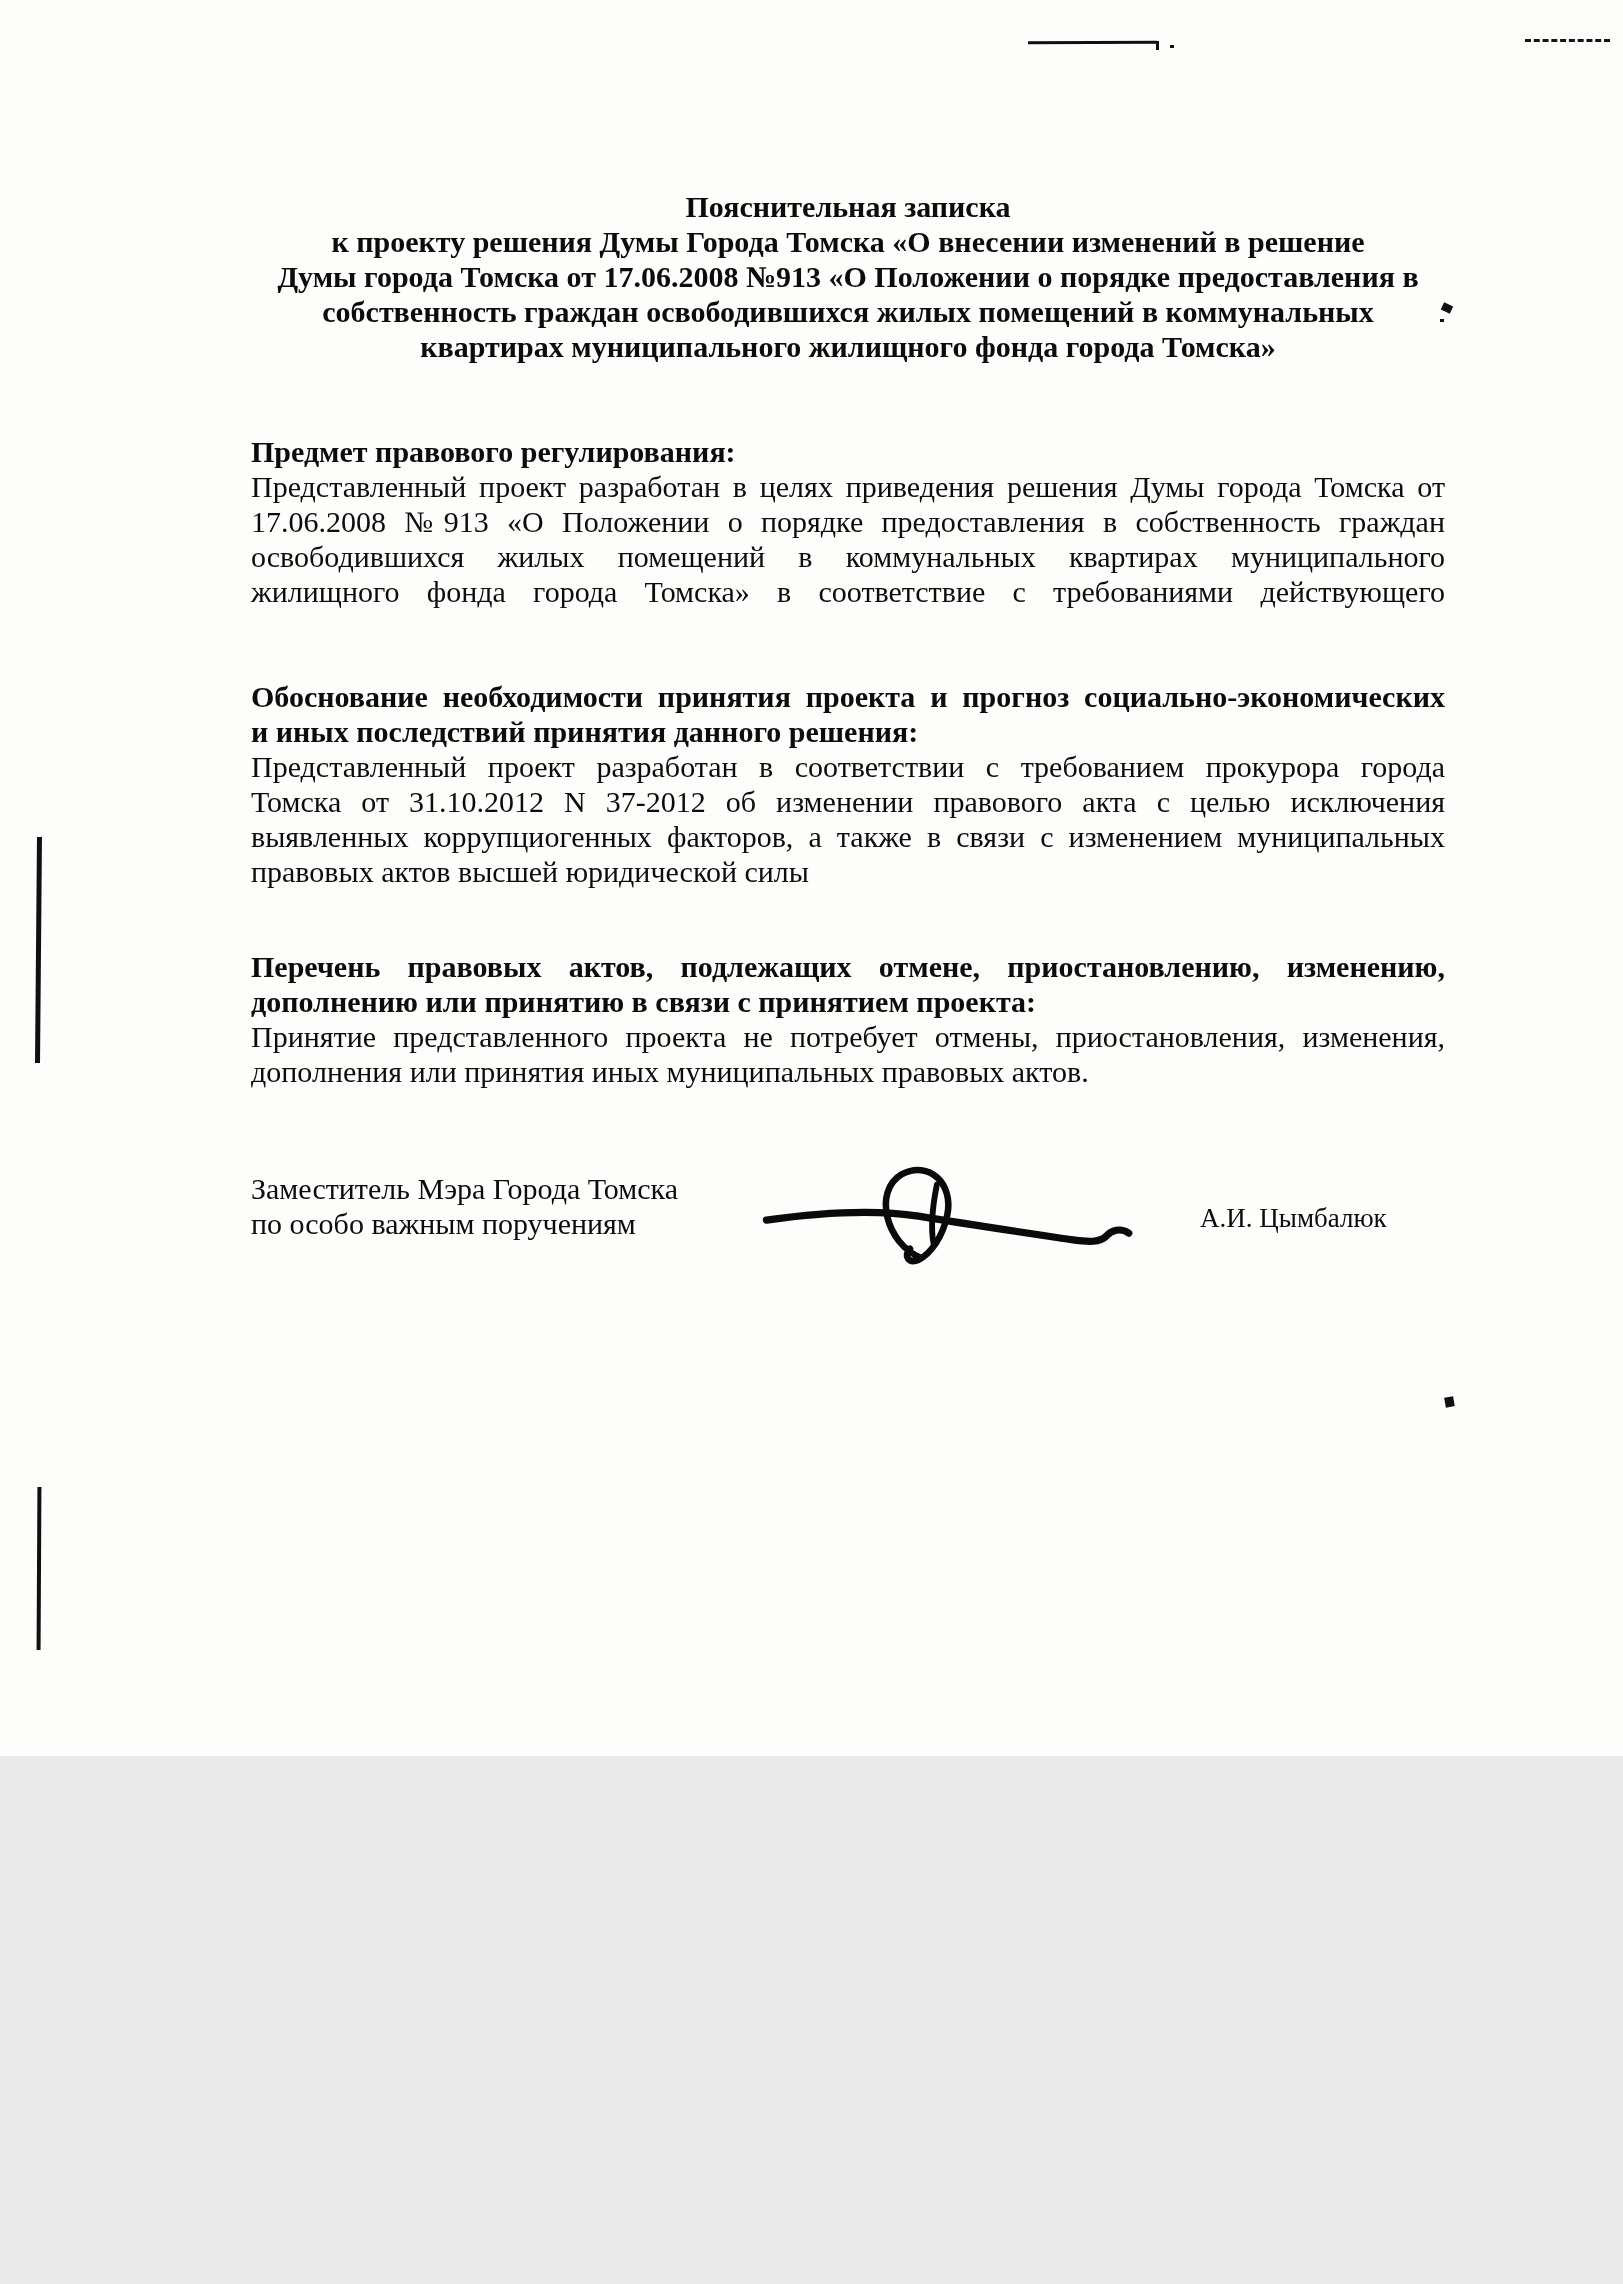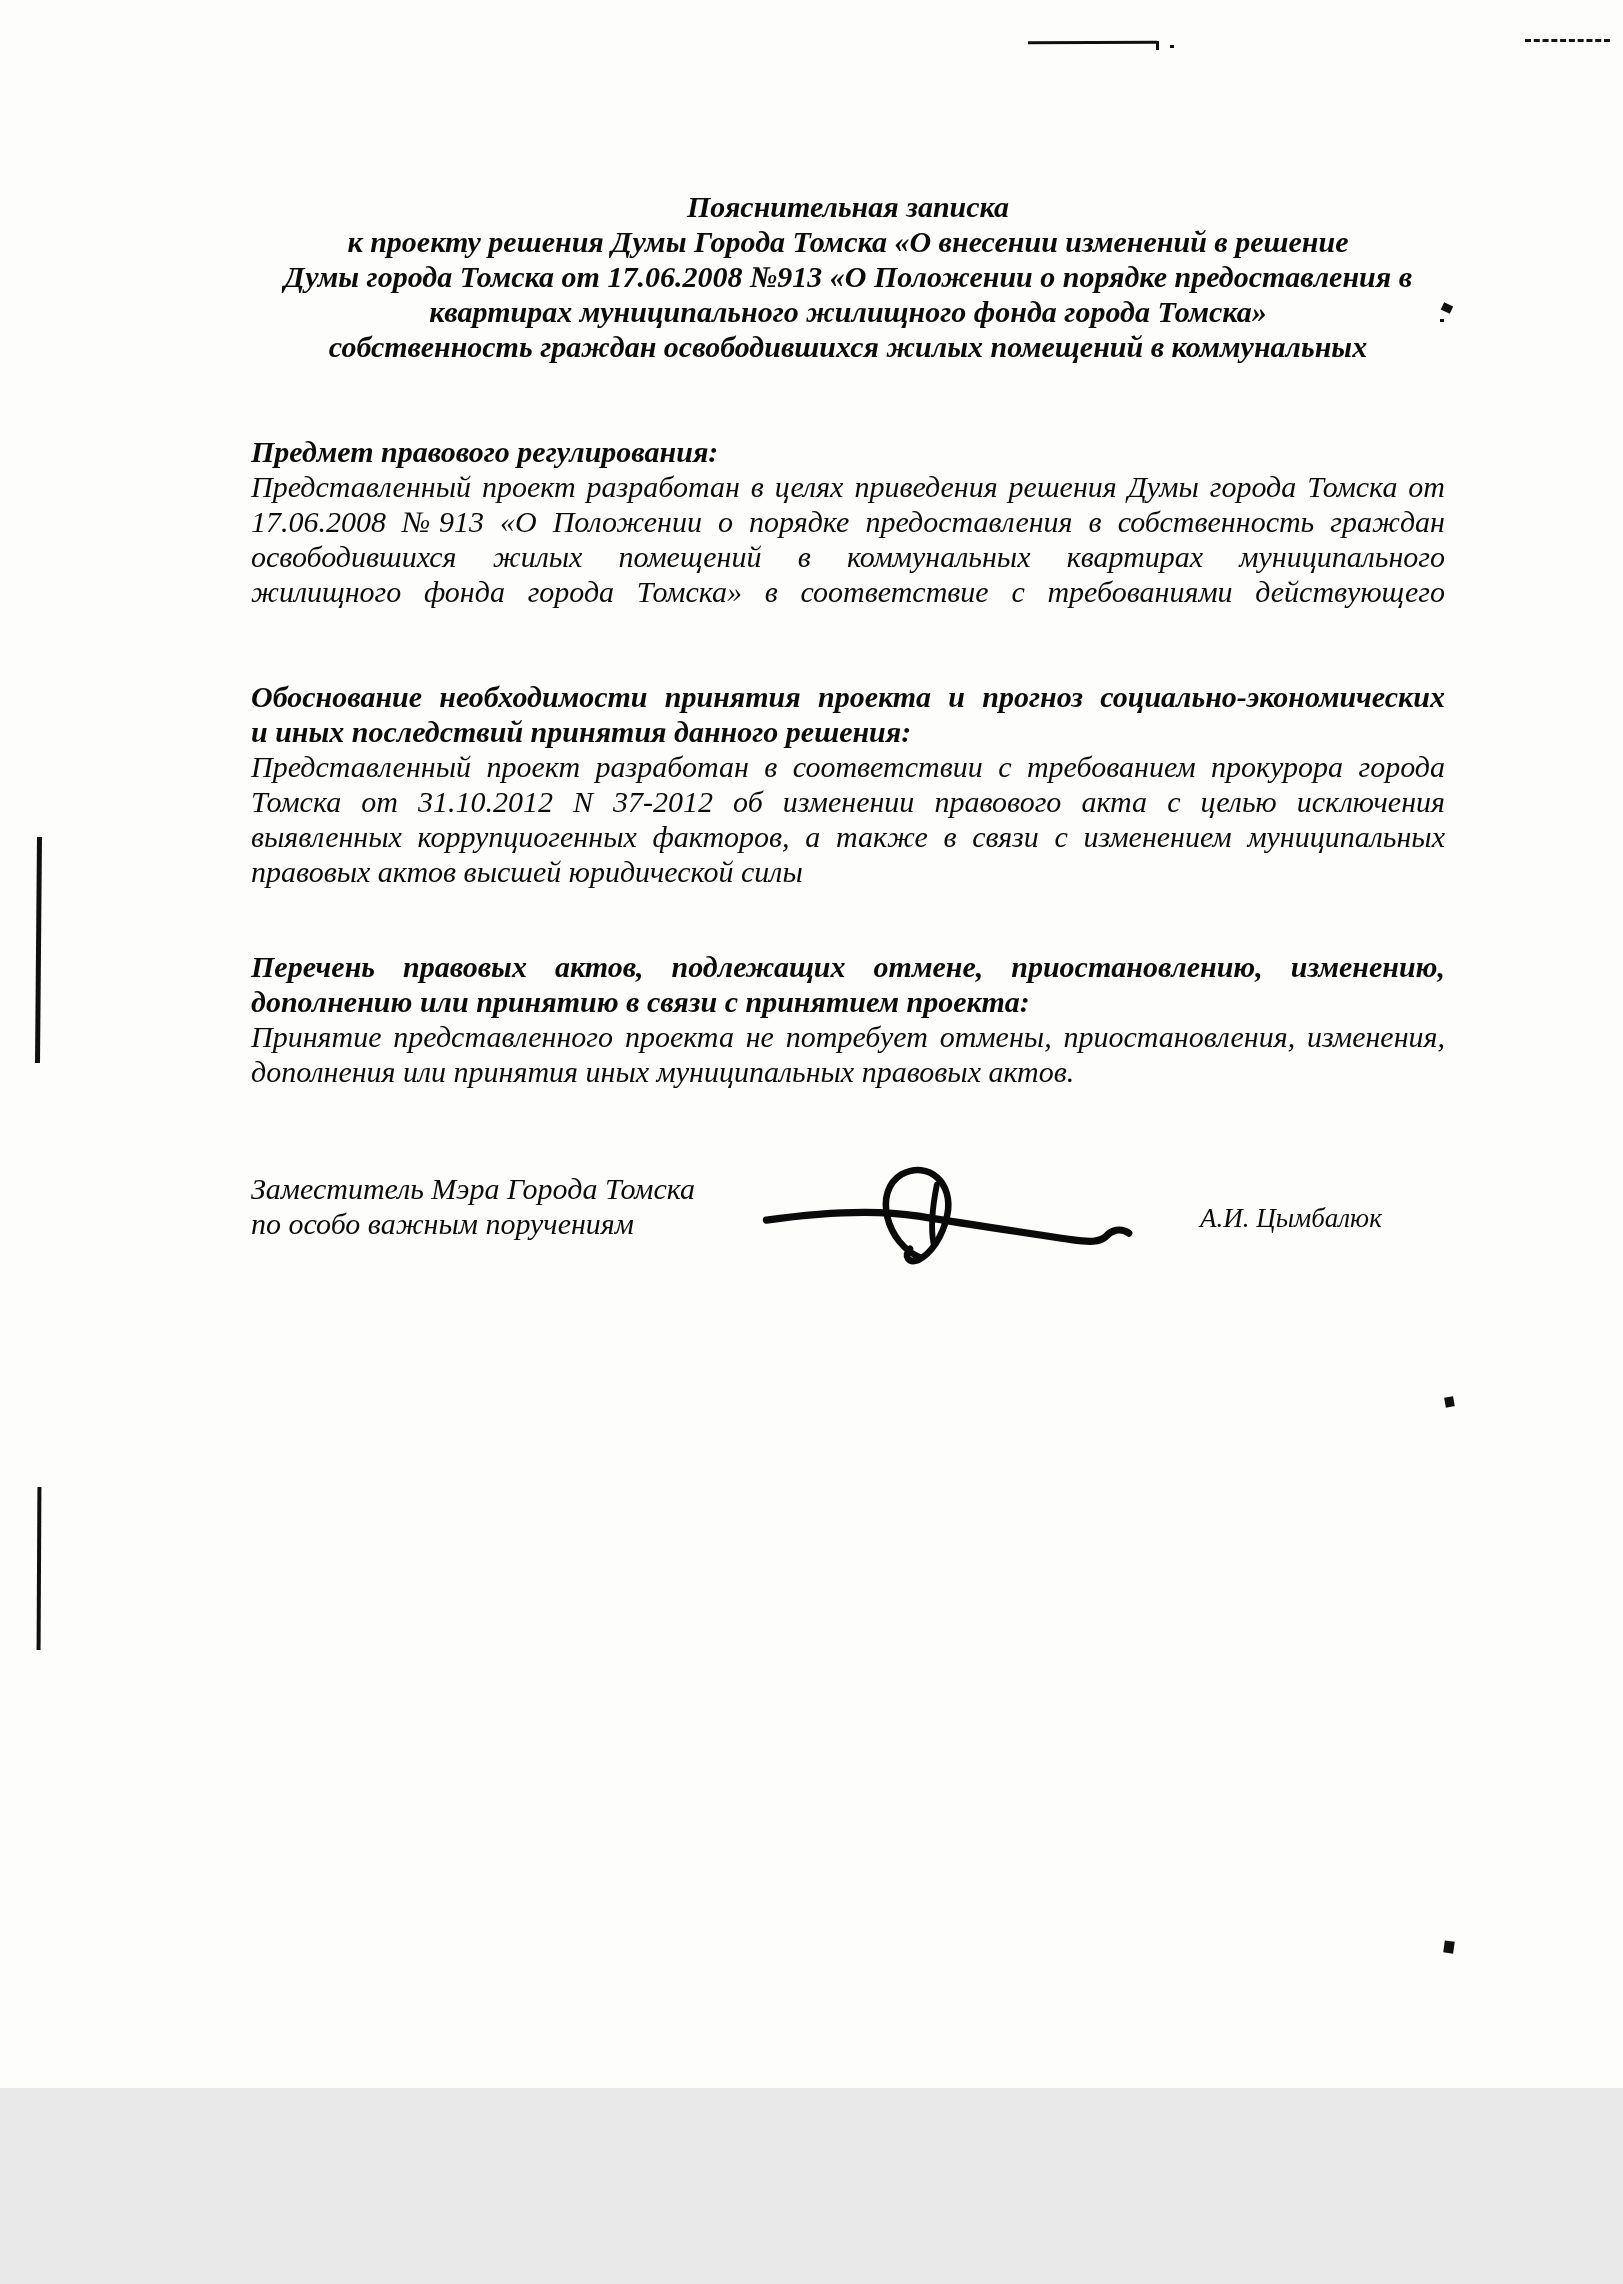--- a/index.html
+++ b/index.html
@@ -1,25 +1,24 @@
 <!DOCTYPE html>
 <html lang="ru" style="font-size:10.4px"><head>
 <meta charset="utf-8">
 <title>Пояснительная записка</title>
 <style>
   html,body { margin:0; padding:0; background:#e9e9e9; }
   .page {
     position:relative;
-    width:1624px; height:2088px;
+    width:1624px; height:1756px;
     margin:0 auto;
     background:#fdfdfc;
     overflow:hidden;
     font-family:"Liberation Serif","DejaVu Serif",serif;
     color:#0c0c0c;
-    font-style:italic;
   }
   
   .textblock {
     position:absolute;
     left:251px; width:1194px;
     font-size:30px; line-height:35px;
     font-weight:400;
     white-space:nowrap;
   }
   .tline  { text-align:center; font-weight:700; }      
@@ -73,22 +72,22 @@
   <div class="art speck-b"></div>
   <div class="art speck-c"></div>
   <div class="art bottom-dashed"></div>
   <div class="art bottom-solid"></div>
   <div class="art bottom-blob"></div>
 
   <div class="textblock" style="top:189px;">
     <div class="tline">Пояснительная записка</div>
     <div class="tline">к проекту решения Думы Города Томска «О внесении изменений в решение</div>
     <div class="tline">Думы города Томска от 17.06.2008 №913 «О Положении о порядке предоставления в</div>
+    <div class="tline">собственность граждан освободившихся жилых помещений в коммунальных</div>
     <div class="tline">квартирах муниципального жилищного фонда города Томска»</div>
-    <div class="tline">собственность граждан освободившихся жилых помещений в коммунальных</div>
   </div>
 
   <div class="textblock" style="top:434px;">
     <div class="hline">Предмет правового регулирования:</div>
     <div class="jline">Представленный проект разработан в целях приведения решения Думы города Томска от</div>
     <div class="jline">17.06.2008 №913 «О Положении о порядке предоставления в собственность граждан</div>
     <div class="jline">освободившихся жилых помещений в коммунальных квартирах муниципального</div>
     <div class="jline">жилищного фонда города Томска» в соответствие с требованиями действующего</div>
   </div>
 

